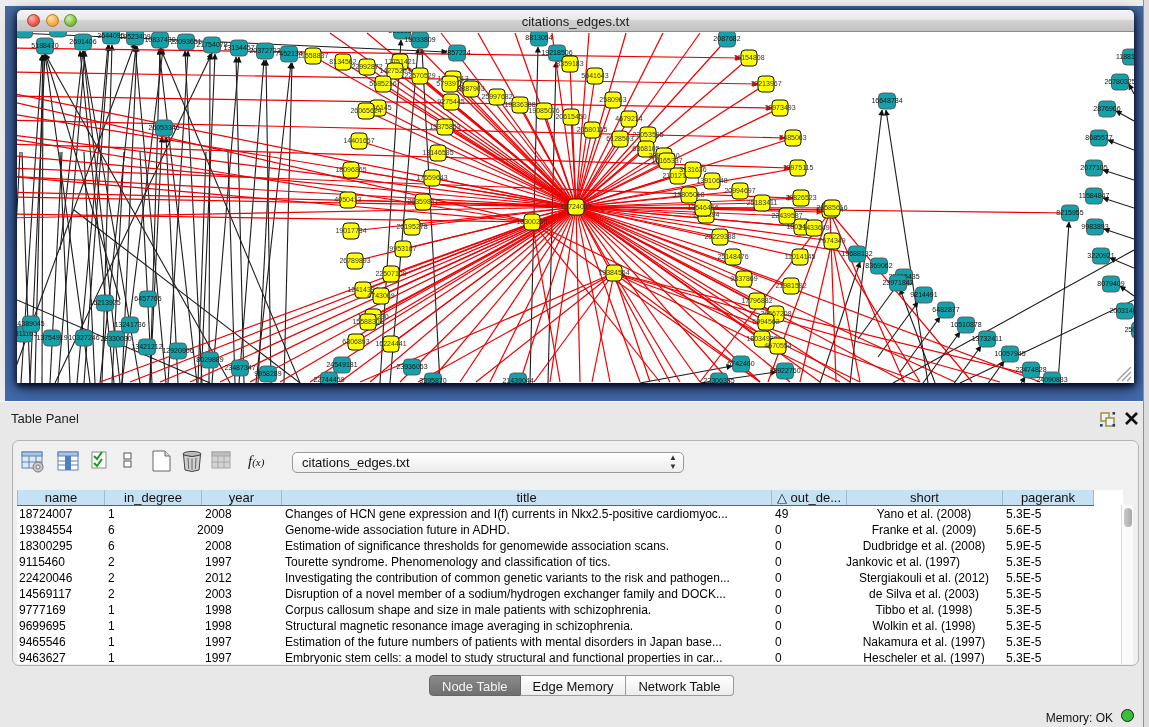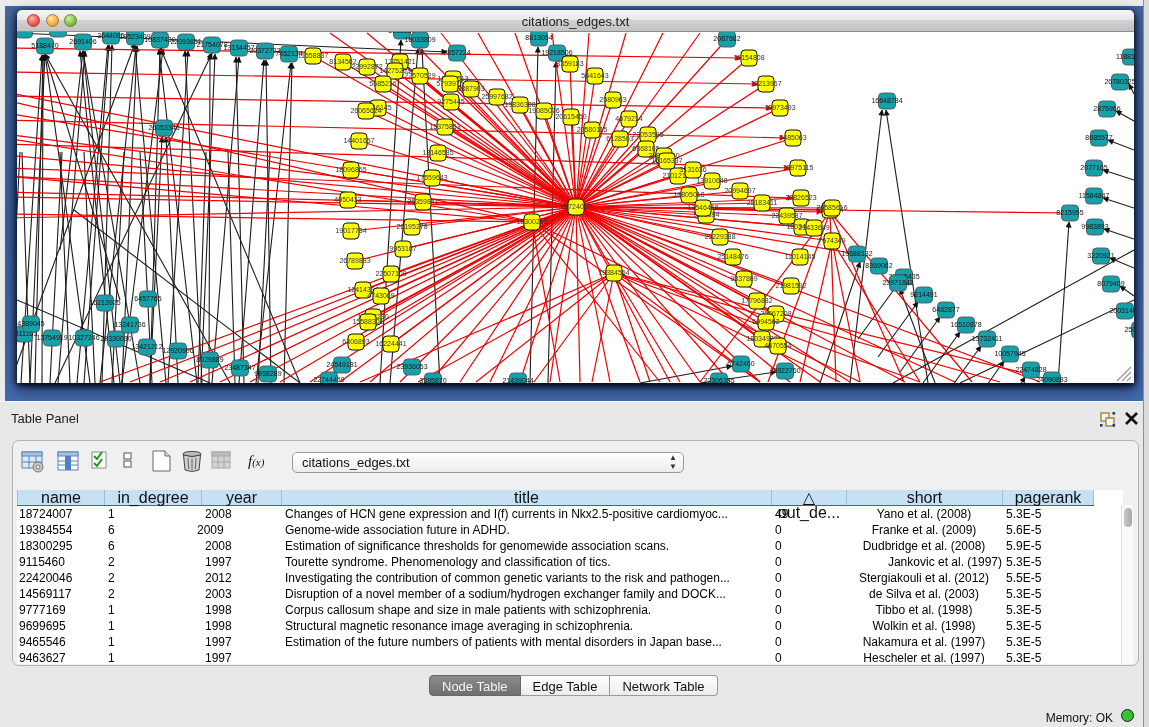--- a/index.html
+++ b/index.html
@@ -20,21 +20,21 @@
 .panel{position:absolute;left:0;top:401px;width:1149px;height:326px;background:#e8e8e8;border-top:1px solid #fbfbfb}
 .ptitle{position:absolute;left:11px;top:9px;font-size:13px;color:#222}
 .pbox{position:absolute;left:12px;top:38px;width:1127px;height:226px;background:#f0f0f0;
  border:1px solid #b3b3b3;border-radius:7px}
 .combo{position:absolute;left:279px;top:11px;width:392px;height:21px;background:linear-gradient(180deg,#ffffff,#ececec);
  border:1px solid #999;border-radius:5px;font-size:13px;color:#111;line-height:19px;padding-left:9px}
 .combo .arr{position:absolute;right:6px;top:0px;font-size:8px;color:#333;line-height:9px}
 .ticons{position:absolute;left:7px;top:8px}
 .tblwrap{position:absolute;left:4px;top:49px;width:1106px;height:174px;background:#fff;overflow:hidden}
 .thead{position:absolute;left:0;top:0;width:1077px;height:16px;background:#c6e0f4;border-bottom:1px solid #39679e}
-.th{position:absolute;top:0;height:15px;font-size:16px;text-align:center;color:#111;border-left:1px solid #9cbcd8;line-height:15px}
+.th{position:absolute;top:0;height:15px;font-size:13px;text-align:center;color:#111;border-left:1px solid #9cbcd8;line-height:15px}
 .tr{position:absolute;left:0;width:1077px;height:16px}
 .td{position:absolute;top:0;height:16px;font-size:12px;color:#000;line-height:15px;white-space:nowrap;overflow:hidden}
 .vsb{position:absolute;right:5px;top:64px;width:12px;height:159px;background:#fafafa;border-left:1px solid #e0e0e0}
 .vsb .thumb{position:absolute;left:1.5px;top:3px;width:8px;height:19px;background:linear-gradient(90deg,#c9c9c9,#a8a8a8);border-radius:4px}
 .tabs{position:absolute;left:429px;top:273px;height:21px;display:flex;font-size:13px}
 .tab{height:21px;line-height:20px;padding:1px 12px;background:linear-gradient(180deg,#ffffff,#ececec);
  border:1px solid #9b9b9b;border-left:none;color:#111}
 .tab.sel{background:linear-gradient(180deg,#8b8b8b,#6f6f6f);color:#f5f5f5;border:1px solid #666;border-radius:4px 0 0 4px}
 .tab.last{border-radius:0 4px 4px 0}
 .mem{position:absolute;right:36px;top:309px;font-size:12px;color:#111}
@@ -704,21 +704,21 @@
           <div class="td" style="left:758px;width:70px">0</div>
           <div class="td" style="left:829px;width:156px;text-align:center">Dudbridge et al. (2008)</div>
           <div class="td" style="left:989px;width:88px">5.9E-5</div>
         </div>
 <div class="tr" style="top:65px">
           <div class="td" style="left:2px;width:84px">9115460</div>
           <div class="td" style="left:91px;width:92px">2</div>
           <div class="td" style="left:188px;width:75px">1997</div>
           <div class="td" style="left:268px;width:486px">Tourette syndrome. Phenomenology and classification of tics.</div>
           <div class="td" style="left:758px;width:70px">0</div>
-          <div class="td" style="left:829px;width:156px;text-align:right">Jankovic et al. (1997)</div>
+          <div class="td" style="left:829px;width:156px;text-align:left">Jankovic et al. (1997)</div>
           <div class="td" style="left:989px;width:88px">5.3E-5</div>
         </div>
 <div class="tr" style="top:81px">
           <div class="td" style="left:2px;width:84px">22420046</div>
           <div class="td" style="left:91px;width:92px">2</div>
           <div class="td" style="left:188px;width:75px">2012</div>
           <div class="td" style="left:268px;width:486px">Investigating the contribution of common genetic variants to the risk and pathogen...</div>
           <div class="td" style="left:758px;width:70px">0</div>
           <div class="td" style="left:829px;width:156px;text-align:center">Stergiakouli et al. (2012)</div>
           <div class="td" style="left:989px;width:88px">5.5E-5</div>
@@ -756,30 +756,31 @@
           <div class="td" style="left:188px;width:75px">1997</div>
           <div class="td" style="left:268px;width:486px">Estimation of the future numbers of patients with mental disorders in Japan base...</div>
           <div class="td" style="left:758px;width:70px">0</div>
           <div class="td" style="left:829px;width:156px;text-align:center">Nakamura et al. (1997)</div>
           <div class="td" style="left:989px;width:88px">5.3E-5</div>
         </div>
 <div class="tr" style="top:161px">
           <div class="td" style="left:2px;width:84px">9463627</div>
           <div class="td" style="left:91px;width:92px">1</div>
           <div class="td" style="left:188px;width:75px">1997</div>
+          <div class="td" style="left:268px;width:486px">Embryonic stem cells: a model to study structural and functional properties in car...</div>
           <div class="td" style="left:758px;width:70px">0</div>
           <div class="td" style="left:829px;width:156px;text-align:center">Hescheler et al. (1997)</div>
           <div class="td" style="left:989px;width:88px">5.3E-5</div>
         </div>
 </div>
   <div class="vsb">
         <div class="thumb"></div>
       </div>
  </div>
  <div class="tabs">
   <div class="tab sel">Node Table</div>
-      <div class="tab">Edge Table</div>
+      <div class="tab">Edge Memory</div>
       <div class="tab last">Network Table</div>
  </div>
  <div class="mem">Memory: OK</div>
     <div class="memdot"></div>
 </div>
 <div class="redge"></div>
 
 </body></html>

